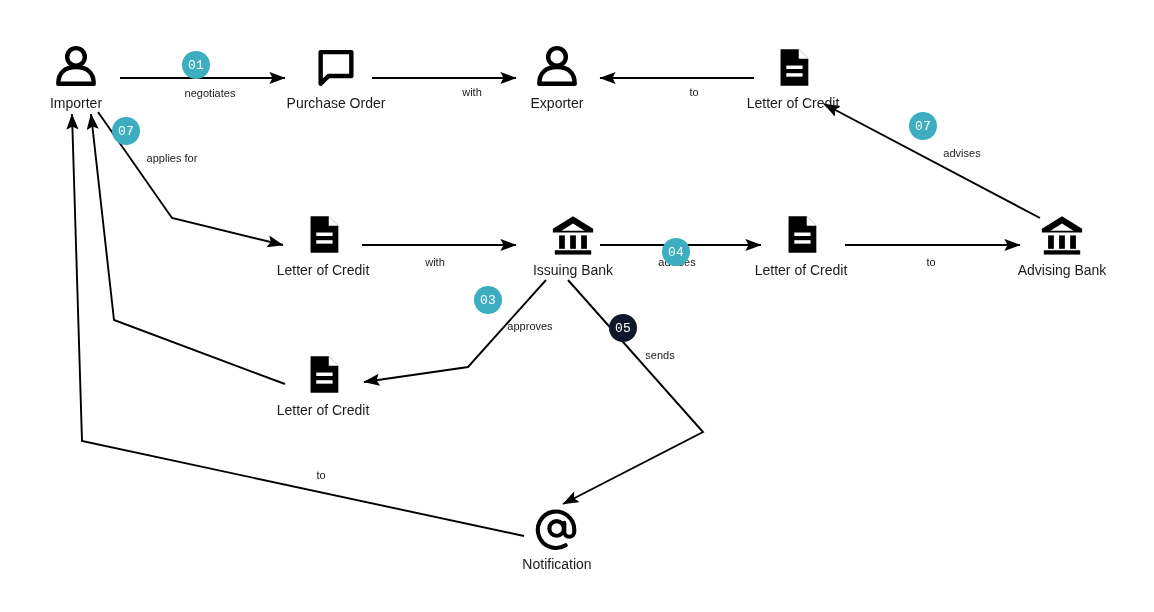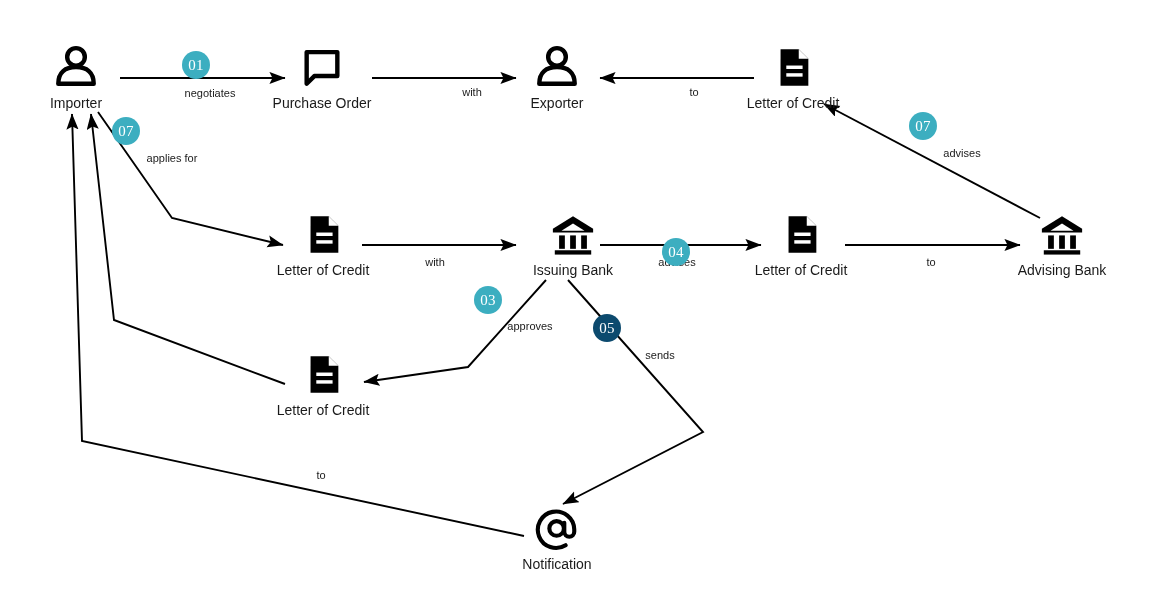--- a/index.html
+++ b/index.html
@@ -59,23 +59,23 @@
   .badge {
     position: absolute;
     transform: translate(-50%, -50%);
     width: 28px;
     height: 28px;
     border-radius: 50%;
     display: flex;
     align-items: center;
     justify-content: center;
     color: #ffffff;
-    font-size: 15px;
+    font-size: 13px;
     letter-spacing: 0.2px;
-    font-family: Liberation Serif, serif;
+    font-family: Liberation Mono, monospace;
   }
 </style>
 </head>
 <body>
 
 <div id="canvas">
 
   <svg id="wires" viewBox="0 0 1154 612">
     <defs>
       <marker id="ah" markerWidth="9" markerHeight="9" refX="8.2" refY="3.2" orient="auto" markerUnits="strokeWidth">
@@ -112,21 +112,21 @@
   </svg>
 
   <div class="node" style="left:76px; top:78px;">
     <svg class="node-icon" viewBox="0 0 48 48">
       <circle cx="24" cy="13" r="9.2" fill="none" stroke="#000" stroke-width="4.6"></circle>
       <path d="M5.5,41 C5.5,29 13,23.5 24,23.5 C35,23.5 42.5,29 42.5,41 Z" fill="none" stroke="#000" stroke-width="4.6" stroke-linejoin="round"></path>
     </svg>
     <div class="node-label" style="color: rgb(26, 26, 26);">Importer</div>
   </div>
 
-  <div class="node" style="left:322px; top:78px;">
+  <div class="node" style="left:336px; top:78px;">
     <svg class="node-icon" viewBox="0 0 48 48">
       <path d="M8,8 H40 V33 H16 L8,41 Z" fill="none" stroke="#000" stroke-width="4.6" stroke-linejoin="round"></path>
     </svg>
     <div class="node-label" style="color: rgb(26, 26, 26);">Purchase Order</div>
   </div>
 
   <div class="node" style="left:557px; top:78px;">
     <svg class="node-icon" viewBox="0 0 48 48">
       <circle cx="24" cy="13" r="9.2" fill="none" stroke="#000" stroke-width="4.6"></circle>
       <path d="M5.5,41 C5.5,29 13,23.5 24,23.5 C35,23.5 42.5,29 42.5,41 Z" fill="none" stroke="#000" stroke-width="4.6" stroke-linejoin="round"></path>
@@ -215,16 +215,16 @@
   <div class="edge-label" style="left: 472px; top: 92px; color: rgb(26, 26, 26);">with</div>
   <div class="edge-label" style="left: 694px; top: 92px; color: rgb(26, 26, 26);">to</div>
   <div class="edge-label" style="left: 435px; top: 262px; color: rgb(26, 26, 26);">with</div>
   <div class="edge-label" style="left: 931px; top: 262px; color: rgb(26, 26, 26);">to</div>
   <div class="edge-label" style="left: 321px; top: 475px; color: rgb(26, 26, 26);">to</div>
 
   <div class="badge" style="left: 196px; top: 65px; background: rgb(60, 174, 192);">01</div>
   <div class="badge" style="left: 126px; top: 131px; background: rgb(60, 174, 192);">07</div>
   <div class="badge" style="left: 488px; top: 300px; background: rgb(60, 174, 192);">03</div>
   <div class="badge" style="left: 676px; top: 252px; background: rgb(60, 174, 192); text-align: right;">04</div>
-  <div class="badge" style="left: 607px; top: 328px; background: #0c4a6e;">05</div>
+  <div class="badge" style="left: 623px; top: 328px; background: #0f172a;">05</div>
   <div class="badge" style="left: 923px; top: 126px; background: rgb(60, 174, 192);">07</div>
 
 </div>
 
 </body></html>

